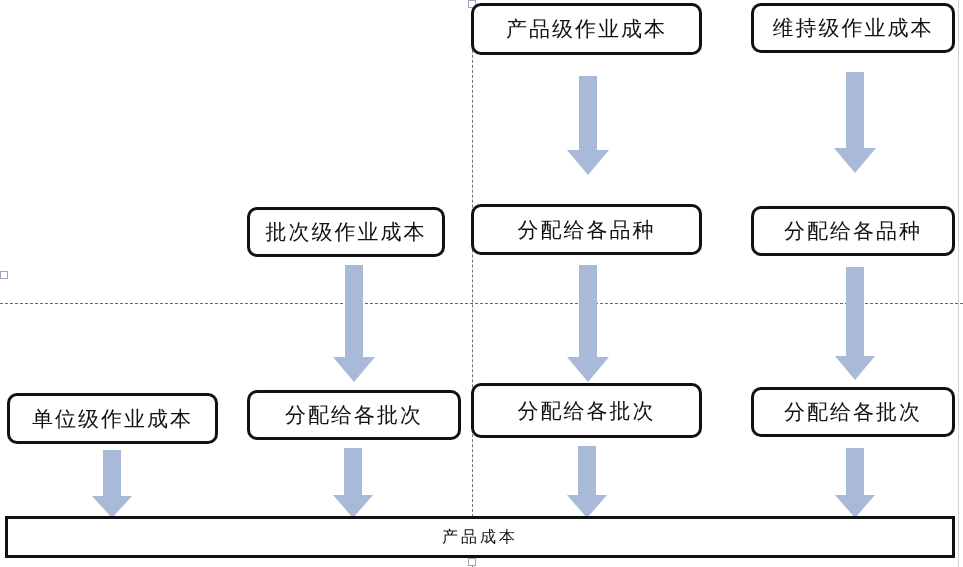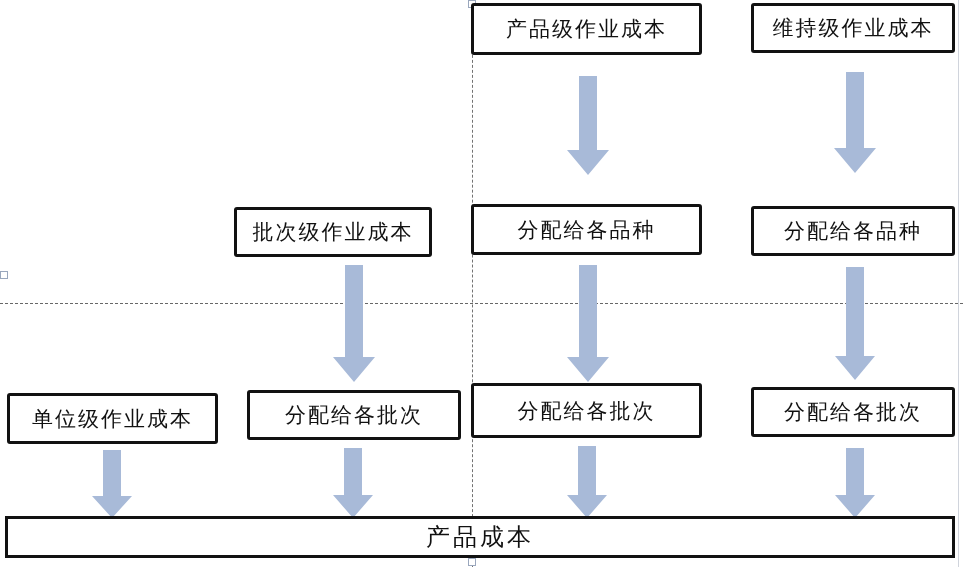--- a/index.html
+++ b/index.html
@@ -37,33 +37,33 @@
     border:1px solid #9aa7bd;
     box-sizing:border-box;
   }
   .handle.tiny{width:8px;height:8px;}
   
   .box{
     position:absolute;
     box-sizing:border-box;
     background:#ffffff;
     border:3px solid #111111;
-    border-radius:3px;
+    border-radius:10px;
     display:flex;
     align-items:center;
     justify-content:center;
     color:#111111;
     font-size:21px;
     letter-spacing:2px;
     white-space:nowrap;
   }
   .box.product-total{
     border-radius:0;
     border-width:3px;
-    font-size:24px;
+    font-size:16px;
     letter-spacing:3px;
   }
   
   .arrow{
     position:absolute;
     display:block;
   }
 </style>
 </head>
 <body>
@@ -81,21 +81,21 @@
 
   <div class="box" style="left:751px;top:3px;width:204px;height:50px;">维持级作业成本</div>
 
   <svg class="arrow" style="left:566px;top:76px;" width="44" height="100" viewBox="0 0 44 100">
     <polygon points="13,0 31,0 31,74 43,74 22,99 1,74 13,74" fill="#a8bad8"></polygon>
   </svg>
   <svg class="arrow" style="left:833px;top:72px;" width="44" height="102" viewBox="0 0 44 102">
     <polygon points="13,0 31,0 31,76 43,76 22,101 1,76 13,76" fill="#a8bad8"></polygon>
   </svg>
 
-  <div class="box" style="left:234px;top:207px;width:198px;height:50px;">批次级作业成本</div>
+  <div class="box" style="left:247px;top:207px;width:198px;height:50px;">批次级作业成本</div>
 
   <div class="box" style="left:471px;top:204px;width:231px;height:51px;">分配给各品种</div>
 
   <div class="box" style="left:751px;top:206px;width:204px;height:50px;">分配给各品种</div>
 
   <svg class="arrow" style="left:332px;top:265px;" width="44" height="118" viewBox="0 0 44 118">
     <polygon points="13,0 31,0 31,92 43,92 22,117 1,92 13,92" fill="#a8bad8"></polygon>
   </svg>
   <svg class="arrow" style="left:566px;top:265px;" width="44" height="118" viewBox="0 0 44 118">
     <polygon points="13,0 31,0 31,92 43,92 22,117 1,92 13,92" fill="#a8bad8"></polygon>

